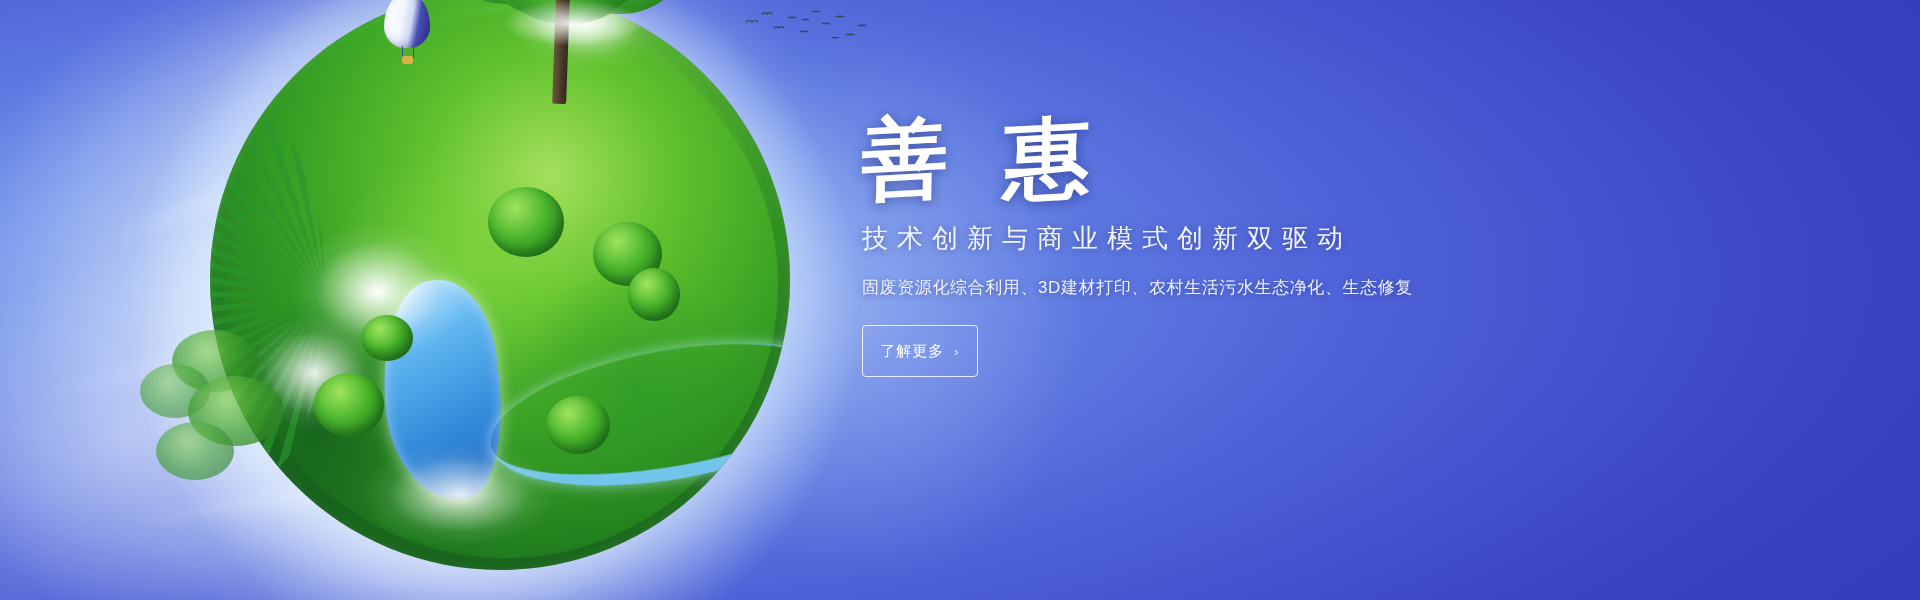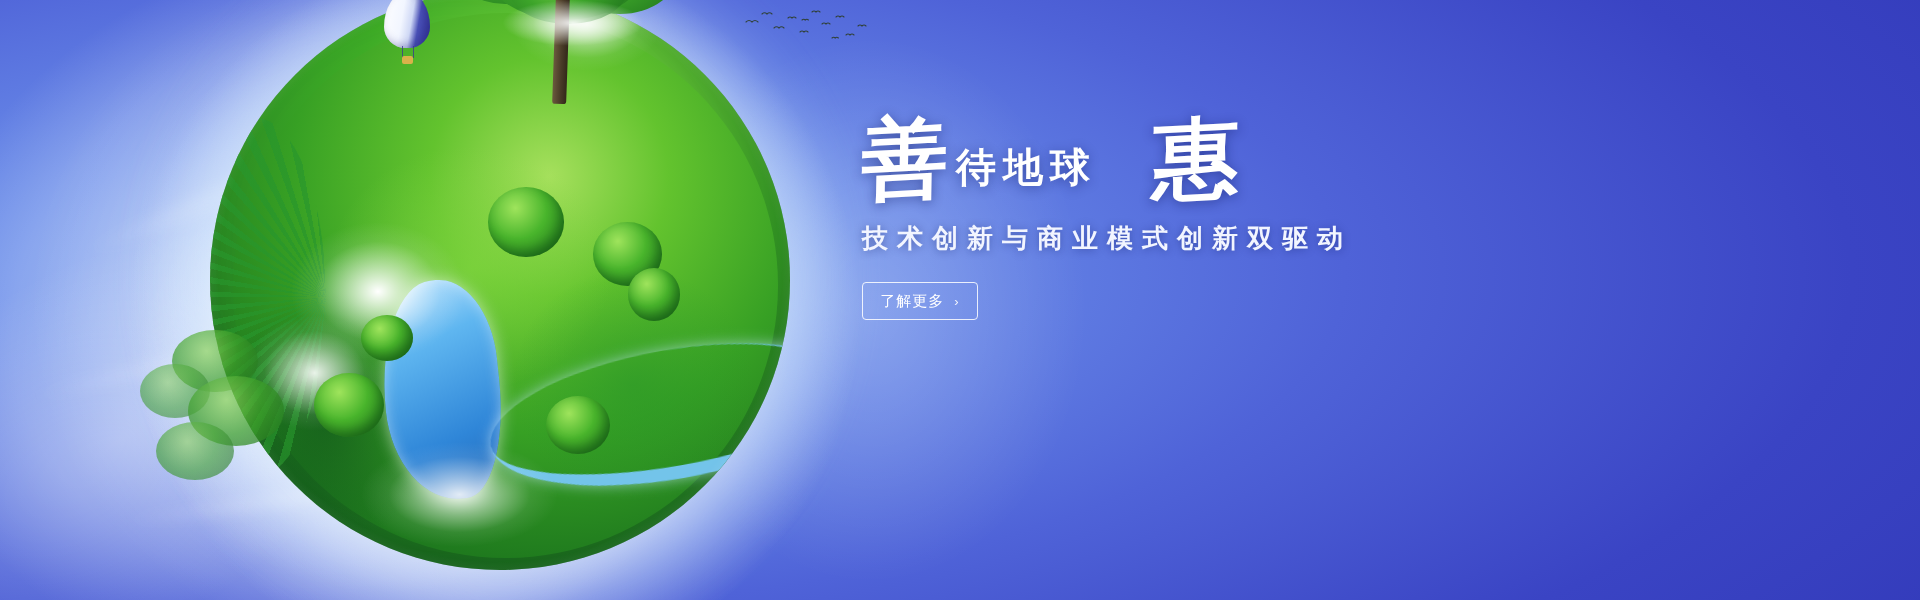--- a/index.html
+++ b/index.html
@@ -121,26 +121,26 @@
   .content{position:absolute;left:862px;top:118px;width:860px;color:#fff;}
   .headline{display:flex;align-items:flex-end;gap:0;white-space:nowrap;
       text-shadow:0 2px 12px rgba(10,20,90,.45);}
   .cal{font-family:"DejaVu Serif","Liberation Serif",serif;
       font-size:86px;line-height:.92;font-weight:700;letter-spacing:0;
       transform:skewX(-4deg) rotate(-3deg);display:inline-block;}
   .sub-cn{font-family:"DejaVu Serif","Liberation Serif",serif;
       font-size:40px;font-weight:700;letter-spacing:7px;line-height:1;
       position:relative;top:-10px;margin-left:8px;}
   .gap{display:inline-block;width:56px;}
-  .tagline{margin-top:24px;font-size:26px;letter-spacing:9px;font-weight:700;
+  .tagline{margin-top:24px;font-size:26px;letter-spacing:9px;font-weight:400;
       color:#f2f5ff;text-shadow:0 1px 8px rgba(10,20,90,.4);}
   .desc{margin-top:20px;font-size:17px;letter-spacing:.6px;color:#eef2ff;
       text-shadow:0 1px 6px rgba(10,20,90,.4);}
   .cta{margin-top:26px;display:inline-flex;align-items:center;justify-content:center;gap:10px;
-      width:116px;height:38px;border:1px solid rgba(255,255,255,.85);border-radius:4px;
+      width:116px;height:52px;border:1px solid rgba(255,255,255,.85);border-radius:4px;
       color:#fff;font-size:15px;letter-spacing:1px;background:transparent;cursor:pointer;}
   .cta .chev{font-size:13px;opacity:.9;}
 </style>
 </head>
 <body>
 
 <div class="banner">
 
   <div class="veil v1"></div>
   <div class="veil v2"></div>
@@ -212,27 +212,27 @@
     <div class="c" style="left:40px;top:12px;width:86px;height:62px;opacity:.75;"></div>
     <div class="c" style="left:8px;top:46px;width:70px;height:54px;opacity:.6;"></div>
     <div class="c" style="left:56px;top:58px;width:96px;height:70px;opacity:.8;"></div>
     <div class="c" style="left:24px;top:104px;width:78px;height:58px;opacity:.65;"></div>
   </div>
 
   <div class="content">
 
     <div class="headline">
       <span class="cal">善</span>
-      <span class="sub-cn">待地球</span>
       <span class="gap"></span>
       <span class="cal">惠</span>
     </div>
 
     <div class="tagline">技术创新与商业模式创新双驱动</div>
 
+    <div class="desc">固废资源化综合利用、3D建材打印、农村生活污水生态净化、生态修复</div>
 
     <button class="cta">
       <span>了解更多</span>
       <span class="chev">›</span>
     </button>
 
   </div>
 </div>
 
 </body></html>

